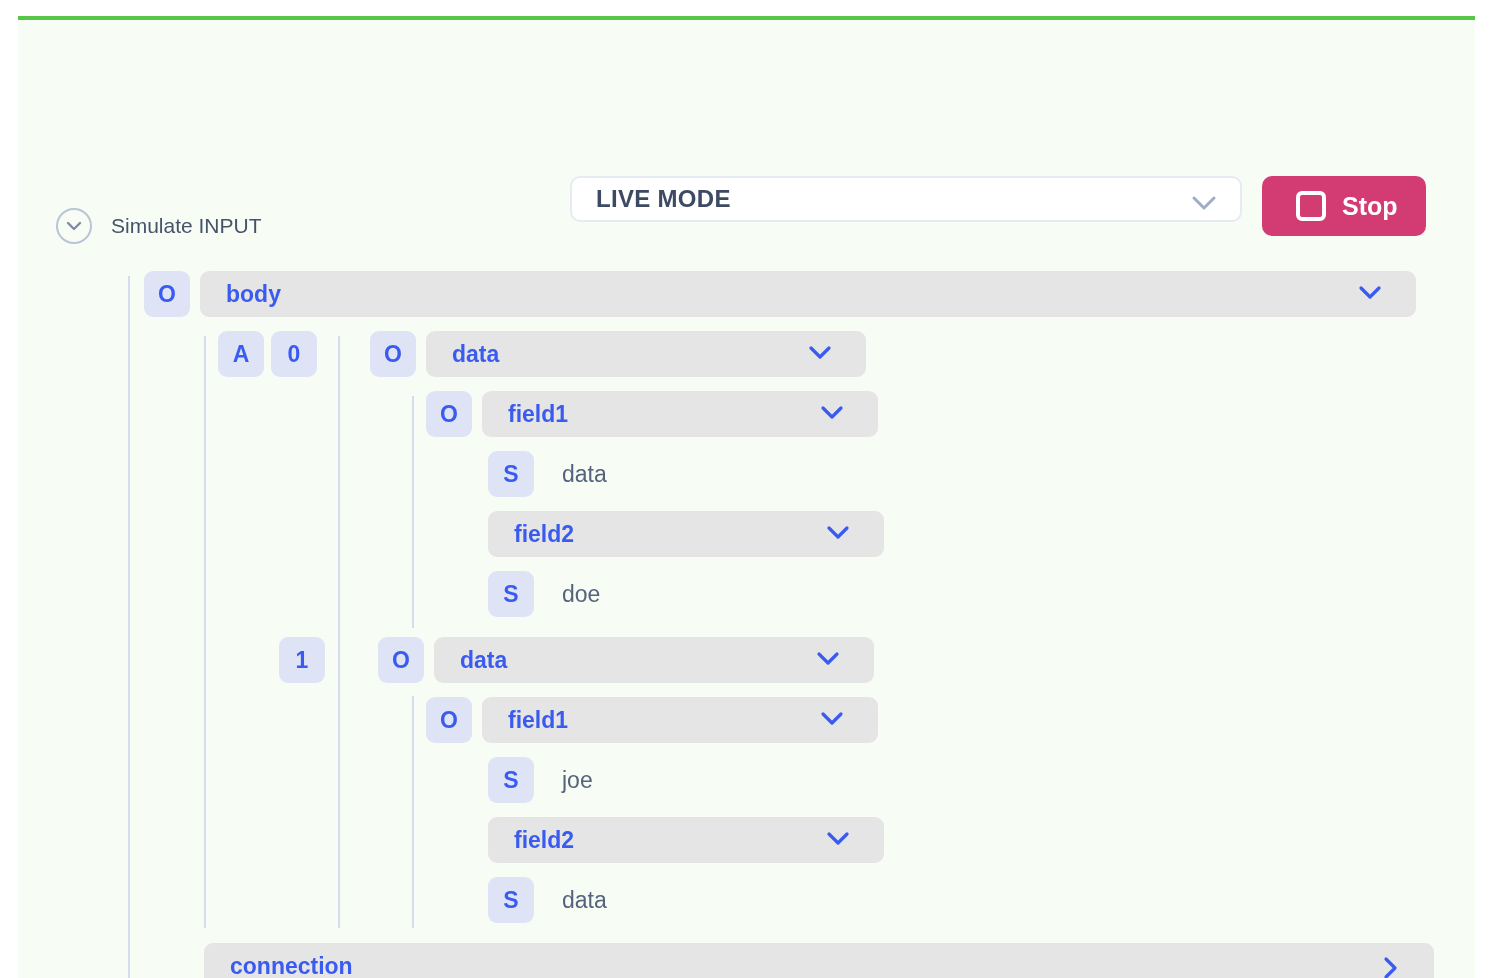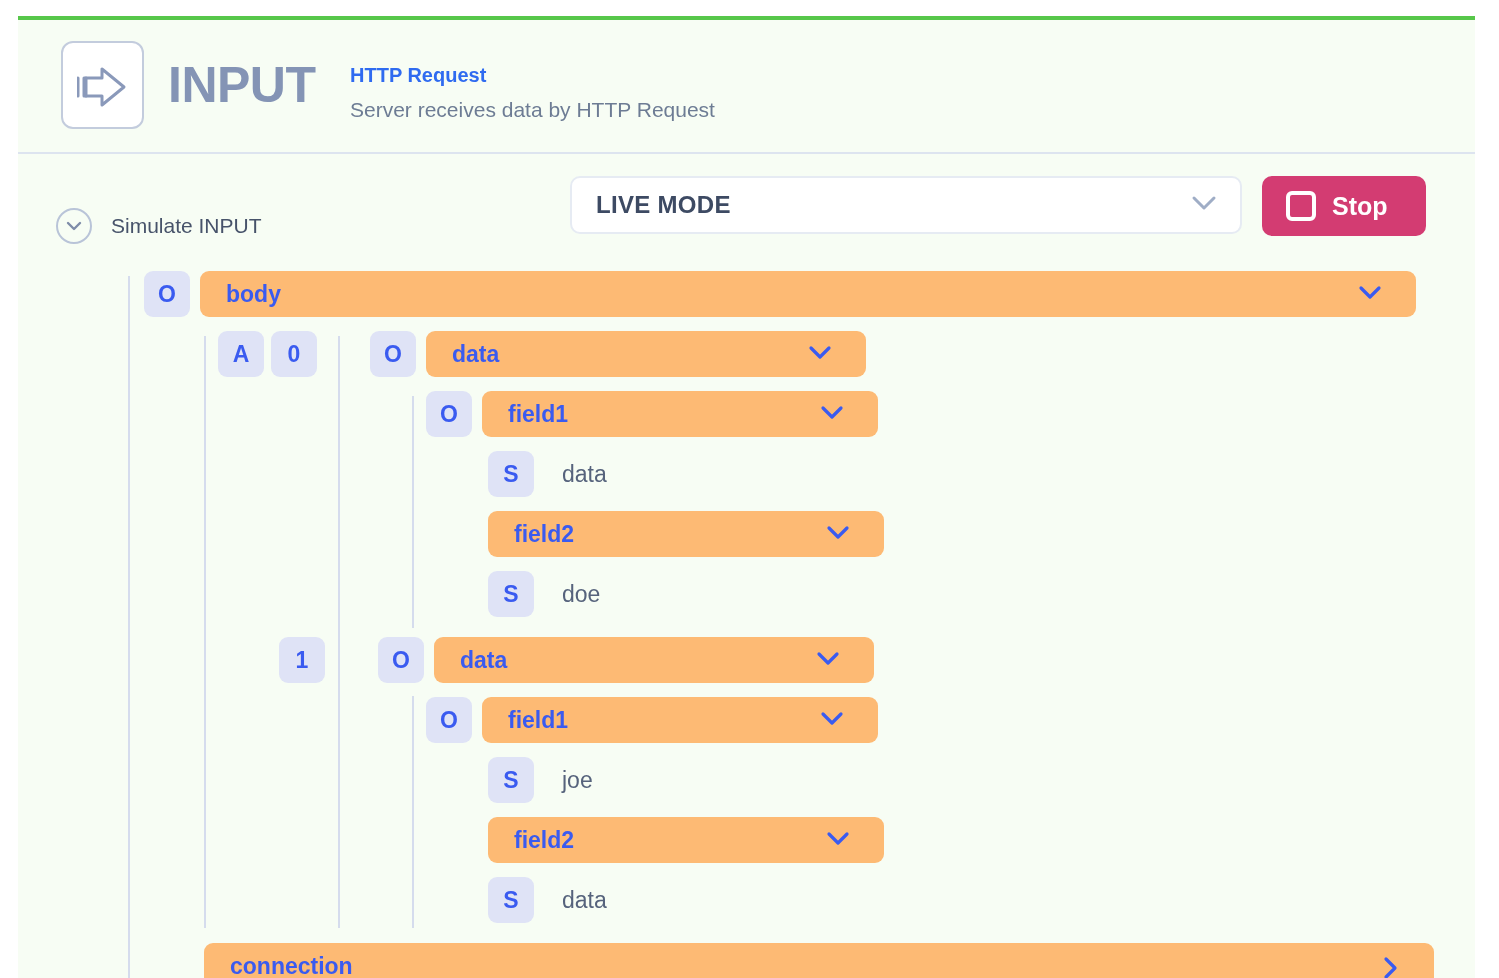--- a/index.html
+++ b/index.html
@@ -110,21 +110,21 @@
     font-size: 21px;
     color: #47536a;
     line-height: 26px;
   }
 
   #mode-select {
     position: absolute;
     left: 552px;
     top: 22px;
     width: 672px;
-    height: 58px;
+    height: 46px;
     background: #ffffff;
     border: 2px solid #e6ebf3;
     border-radius: 10px;
     box-sizing: border-box;
     display: flex;
     align-items: center;
     cursor: pointer;
   }
   #mode-select-value {
     margin-left: 24px;
@@ -144,21 +144,21 @@
     left: 1244px;
     top: 22px;
     width: 164px;
     height: 60px;
     background: #d33c72;
     border: none;
     border-radius: 10px;
     display: flex;
     align-items: center;
     cursor: pointer;
-    padding: 0;
+    padding: 10px;
   }
   #stop-icon {
     margin-left: 24px;
     width: 30px;
     height: 30px;
     border: 4px solid #ffffff;
     border-radius: 6px;
     box-sizing: border-box;
   }
   #stop-label {
@@ -192,21 +192,21 @@
     justify-content: center;
     font-size: 23px;
     font-weight: bold;
     color: #3a5bf0;
     flex: none;
   }
   .badge + .badge { margin-left: 7px; }
 
   .pill {
     height: 46px;
-    background: #fdba74;
+    background: #e5e5e5;
     border-radius: 9px;
     display: flex;
     align-items: center;
     position: relative;
     flex: none;
     cursor: pointer;
   }
   .pill-label {
     margin-left: 26px;
     font-size: 23px;
@@ -230,32 +230,20 @@
     position: absolute;
     width: 2px;
     background: #d5dced;
   }
 </style>
 </head>
 <body>
 
 <div id="panel">
 
-  <div id="header">
-    <div id="node-icon-box">
-      <svg width="55" height="52" viewBox="0 0 55 52" fill="none">
-        <path d="M25 8 L25 17 L7 17 L7 35 L25 35 L25 44 L47 26 Z" stroke="#8a99ba" stroke-width="3" stroke-linejoin="round" fill="none"></path>
-        <line x1="0" y1="17" x2="0" y2="35" stroke="#8a99ba" stroke-width="3" stroke-linecap="round" transform="translate(1,0)"></line>
-        <line x1="0" y1="17" x2="0" y2="35" stroke="#8a99ba" stroke-width="3" stroke-linecap="round" transform="translate(9,0)"></line>
-      </svg>
-    </div>
-    <div id="node-title">INPUT</div>
-    <div id="node-subtype">HTTP Request</div>
-    <div id="node-desc">Server receives data by HTTP Request</div>
-  </div>
 
   <div id="toolbar">
 
     <div id="simulate-toggle">
       <div id="simulate-chevron-circle">
         <svg width="16" height="10" viewBox="0 0 16 10" fill="none">
           <path d="M2 2 L8 8 L14 2" stroke="#7e8ca8" stroke-width="2.4" stroke-linecap="round" stroke-linejoin="round"></path>
         </svg>
       </div>
       <span id="simulate-label">Simulate INPUT</span>

